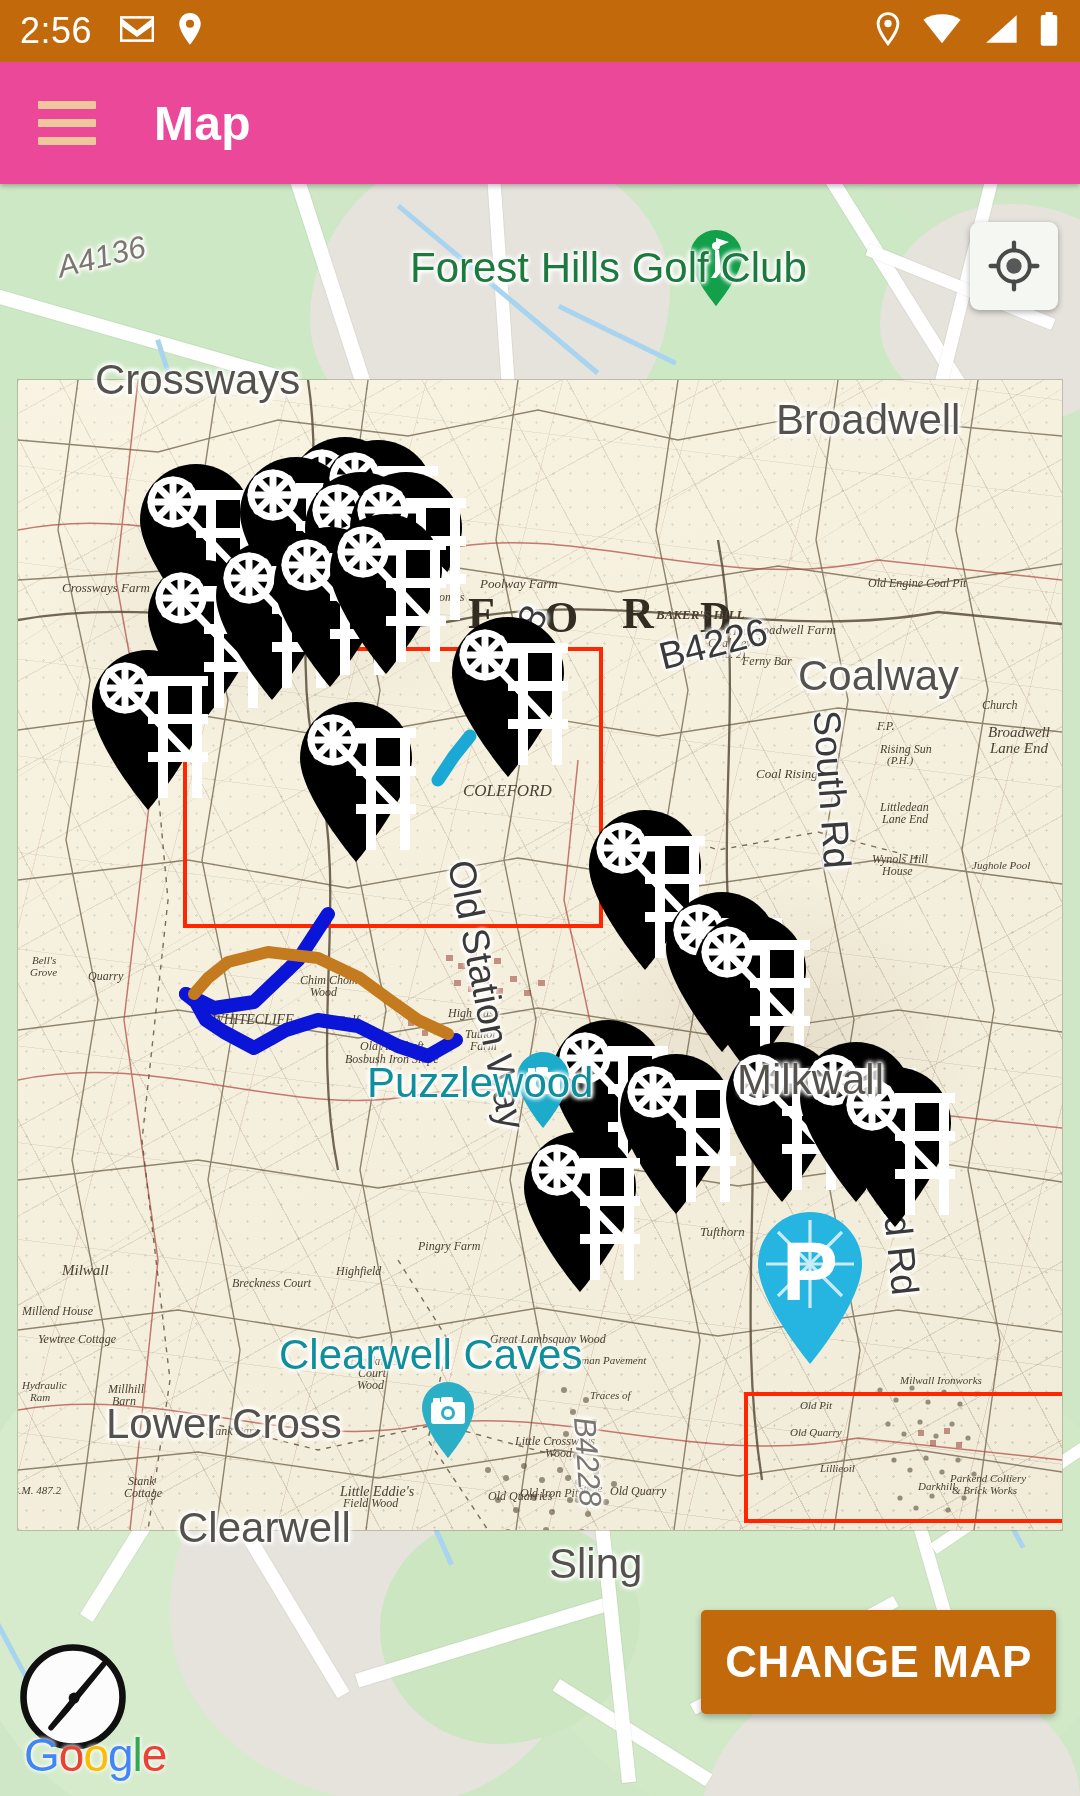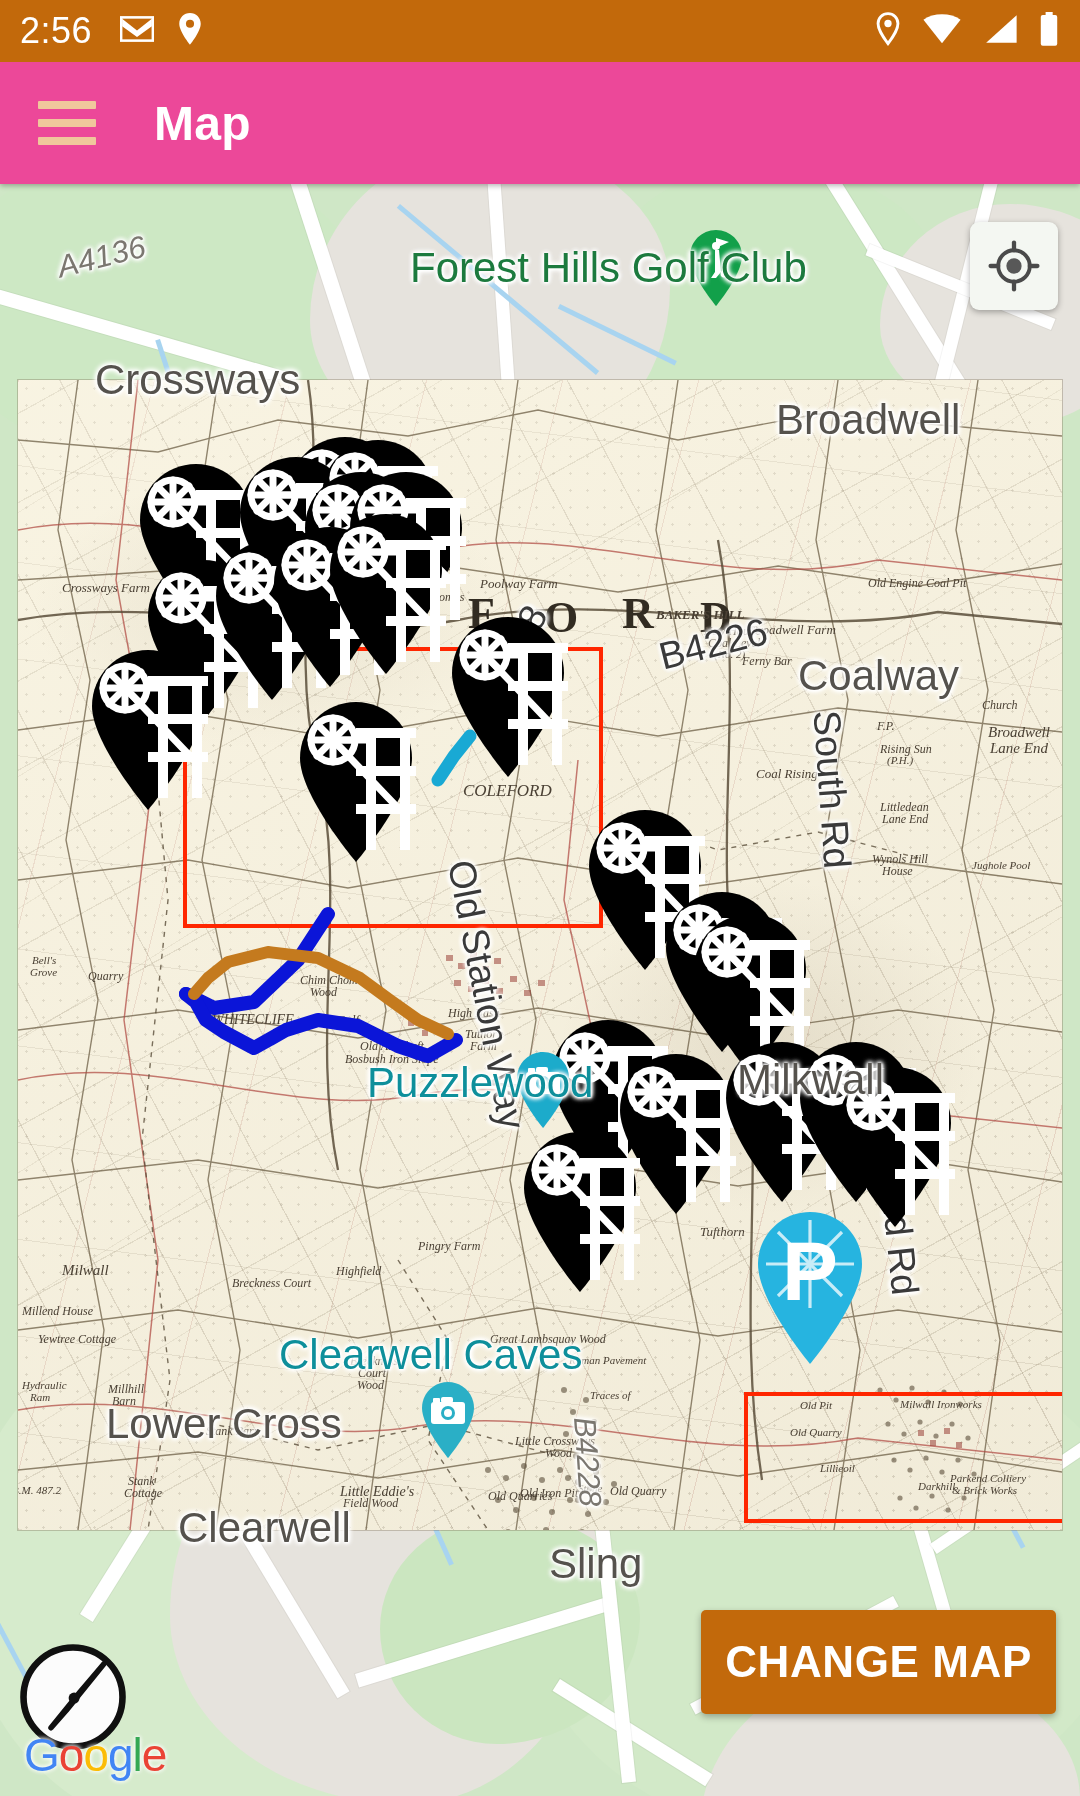--- a/index.html
+++ b/index.html
@@ -423,21 +423,21 @@
           <div class="ov-label" style="left: 592px; top: 1104px; font-size: 12px;">Old Quarry</div>
           <div class="ov-label" style="left: 560px; top: 1102px; font-size: 11px;">Stone</div>
           <div class="ov-label" style="left: 572px; top: 1009px; font-size: 11px;">Traces of</div>
           <div class="ov-label" style="left: 542px; top: 974px; font-size: 11px; margin-left: 9px;">Roman Pavement</div>
           <div class="ov-label" style="left: 400px; top: 859px; font-size: 12px;">Pingry Farm</div>
           <div class="ov-label" style="left: 318px; top: 884px; font-size: 12px;">Highfield</div>
           <div class="ov-label" style="left: 682px; top: 844px; font-size: 13px;">Tufthorn</div>
           <div class="ov-label" style="left: 782px; top: 1019px; font-size: 11px;">Old Pit</div>
           <div class="ov-label" style="left: 772px; top: 1046px; font-size: 11px;">Old Quarry</div>
           <div class="ov-label" style="left: 802px; top: 1082px; font-size: 11px;">Lillieoil</div>
-          <div class="ov-label" style="left: 882px; top: 994px; font-size: 11px; margin-top: 24px;">Milwall Ironworks</div>
+          <div class="ov-label" style="left: 882px; top: 994px; font-size: 11px;">Milwall Ironworks</div>
           <div class="ov-label" style="left: 900px; top: 1100px; font-size: 11px;">Darkhill</div>
           <div class="ov-label" style="left: 932px; top: 1092px; font-size: 11px;">Parkend Colliery</div>
           <div class="ov-label" style="left: 934px; top: 1104px; font-size: 11px;">&amp; Brick Works</div>
         </div>
 
       <div id="ov-rect-host">
           <div class="redrect" style="left: 165px; top: 267px; width: 420px; height: 281px; border-color: rgb(255, 38, 0);"></div>
           <div class="redrect" style="left: 726px; top: 1012px; width: 336px; height: 131px; border-color: rgb(255, 38, 0);"></div>
         </div>
 

